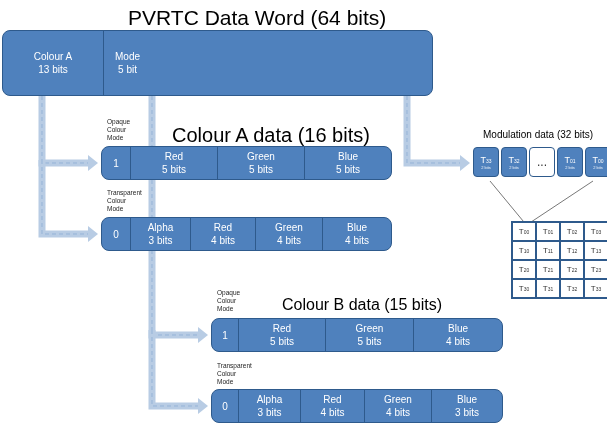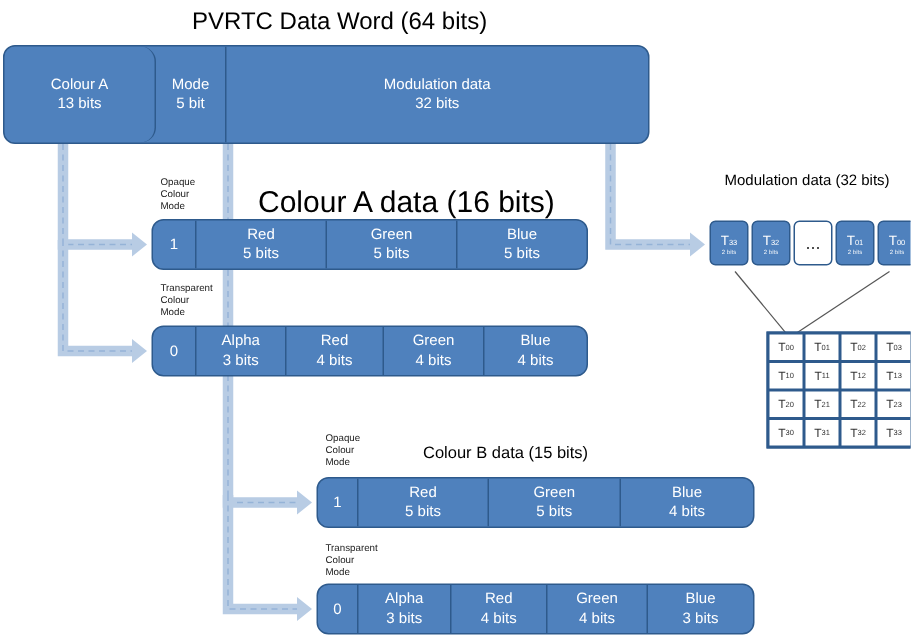--- a/index.html
+++ b/index.html
@@ -1,18 +1,18 @@
 <!DOCTYPE html>
 <html><head>
 <meta charset="utf-8">
 <style>
   html, body { margin: 0; padding: 0; background: #ffffff; }
   body { width: 607px; height: 425px; position: relative; overflow: hidden; font-family: "Liberation Sans", "DejaVu Sans", sans-serif; }
   .abs { position: absolute; }
-  .title-big { font-size: 16px; color: #000; white-space: nowrap; }
+  .title-big { font-size: 21px; color: #000; white-space: nowrap; }
   .bar { position: absolute; display: flex; border: 1.5px solid #2e5a8c; border-radius: 8px; background: #4f81bd; box-sizing: border-box; overflow: hidden; }
   .cell { display: flex; flex-direction: column; align-items: center; justify-content: center; color: #ffffff; font-size: 10px; line-height: 13px; border-right: 1.5px solid #2e5a8c; box-sizing: border-box; text-align: center; }
   .cell:last-child { border-right: none; }
   .mode-label { position: absolute; font-size: 6.5px; line-height: 8px; color: #222; }
   .modbox { position: absolute; display: flex; gap: 2px; }
   .tcell { width: 26px; height: 30px; background: #4f81bd; border: 1.5px solid #2e5a8c; border-radius: 4px; box-sizing: border-box; color: #fff; display: flex; flex-direction: column; align-items: center; justify-content: center; font-size: 9px; }
   .tcell .sub { font-size: 5px; }
   .tcell .tiny { font-size: 4px; line-height: 5px; opacity: 0.9; }
   .tcell.gap { background: #ffffff; color: #333; font-size: 12px; }
   .grid { position: absolute; display: grid; grid-template-columns: repeat(4, 22px); grid-template-rows: repeat(4, 17px); border: 2px solid #2e5a8c; background: #2e5a8c; gap: 2px; }
@@ -55,31 +55,27 @@
       </g>
     </g>
 
   <line x1="490" y1="181" x2="581" y2="291" stroke="#555" stroke-width="0.8"></line>
   <line x1="593" y1="181" x2="522" y2="228" stroke="#555" stroke-width="0.8"></line>
 </svg>
 
 <div class="abs title-big" style="left:128px; top:6px;">PVRTC Data Word (64 bits)</div>
 
 <div class="bar" style="left:2px; top:30px; width:431px; height:66px;">
-  <div class="cell" style="width:101px;border-radius:10px;">
+  <div class="cell" style="width:101px;">
       <span>Colour A</span>
       <span>13 bits</span>
     </div>
   <div class="cell" style="width:47px;">
       <span>Mode</span>
       <span>5 bit</span>
-    </div>
-  <div class="cell" style="flex:1;">
-      <span>Modulation data</span>
-      <span>32 bits</span>
     </div>
 </div>
 
 <div class="mode-label" style="left:107px; top:118px;">
   <div>Opaque</div>
   <div>Colour</div>
   <div>Mode</div>
 </div>
 <div class="abs title-big" style="left:172px; top:124px; font-size:20px;">Colour A data (16 bits)</div>
 
@@ -118,21 +114,21 @@
   <div class="cell" style="width:67px;">
       <span>Green</span>
       <span>4 bits</span>
     </div>
   <div class="cell" style="flex:1;">
       <span>Blue</span>
       <span>4 bits</span>
     </div>
 </div>
 
-<div class="abs" style="left:483px; top:115px; font-size:10px; color:#000; white-space:nowrap;">Modulation data (32 bits)</div>
+<div class="abs" style="left:483px; top:129px; font-size:10px; color:#000; white-space:nowrap;">Modulation data (32 bits)</div>
 <div class="modbox" style="left:473px; top:147px;" id="modbar">
     <div class="tcell">
       <div>T<span class="sub">33</span></div>
       <div class="tiny">2 bits</div>
     </div>
     <div class="tcell">
       <div>T<span class="sub">32</span></div>
       <div class="tiny">2 bits</div>
     </div>
     <div class="tcell gap">...</div>
@@ -163,21 +159,21 @@
     <div class="gcell">T<sub>31</sub></div>
     <div class="gcell">T<sub>32</sub></div>
     <div class="gcell">T<sub>33</sub></div>
   </div>
 
 <div class="mode-label" style="left:217px; top:289px;">
   <div>Opaque</div>
   <div>Colour</div>
   <div>Mode</div>
 </div>
-<div class="abs title-big" style="left:282px; top:296px; font-size:11px;">Colour B data (15 bits)</div>
+<div class="abs title-big" style="left:282px; top:296px; font-size:16px;">Colour B data (15 bits)</div>
 
 <div class="bar" style="left:211px; top:318px; width:292px; height:34px;">
   <div class="cell" style="width:27px;">1</div>
   <div class="cell" style="width:87px;">
       <span>Red</span>
       <span>5 bits</span>
     </div>
   <div class="cell" style="width:88px;">
       <span>Green</span>
       <span>5 bits</span>

